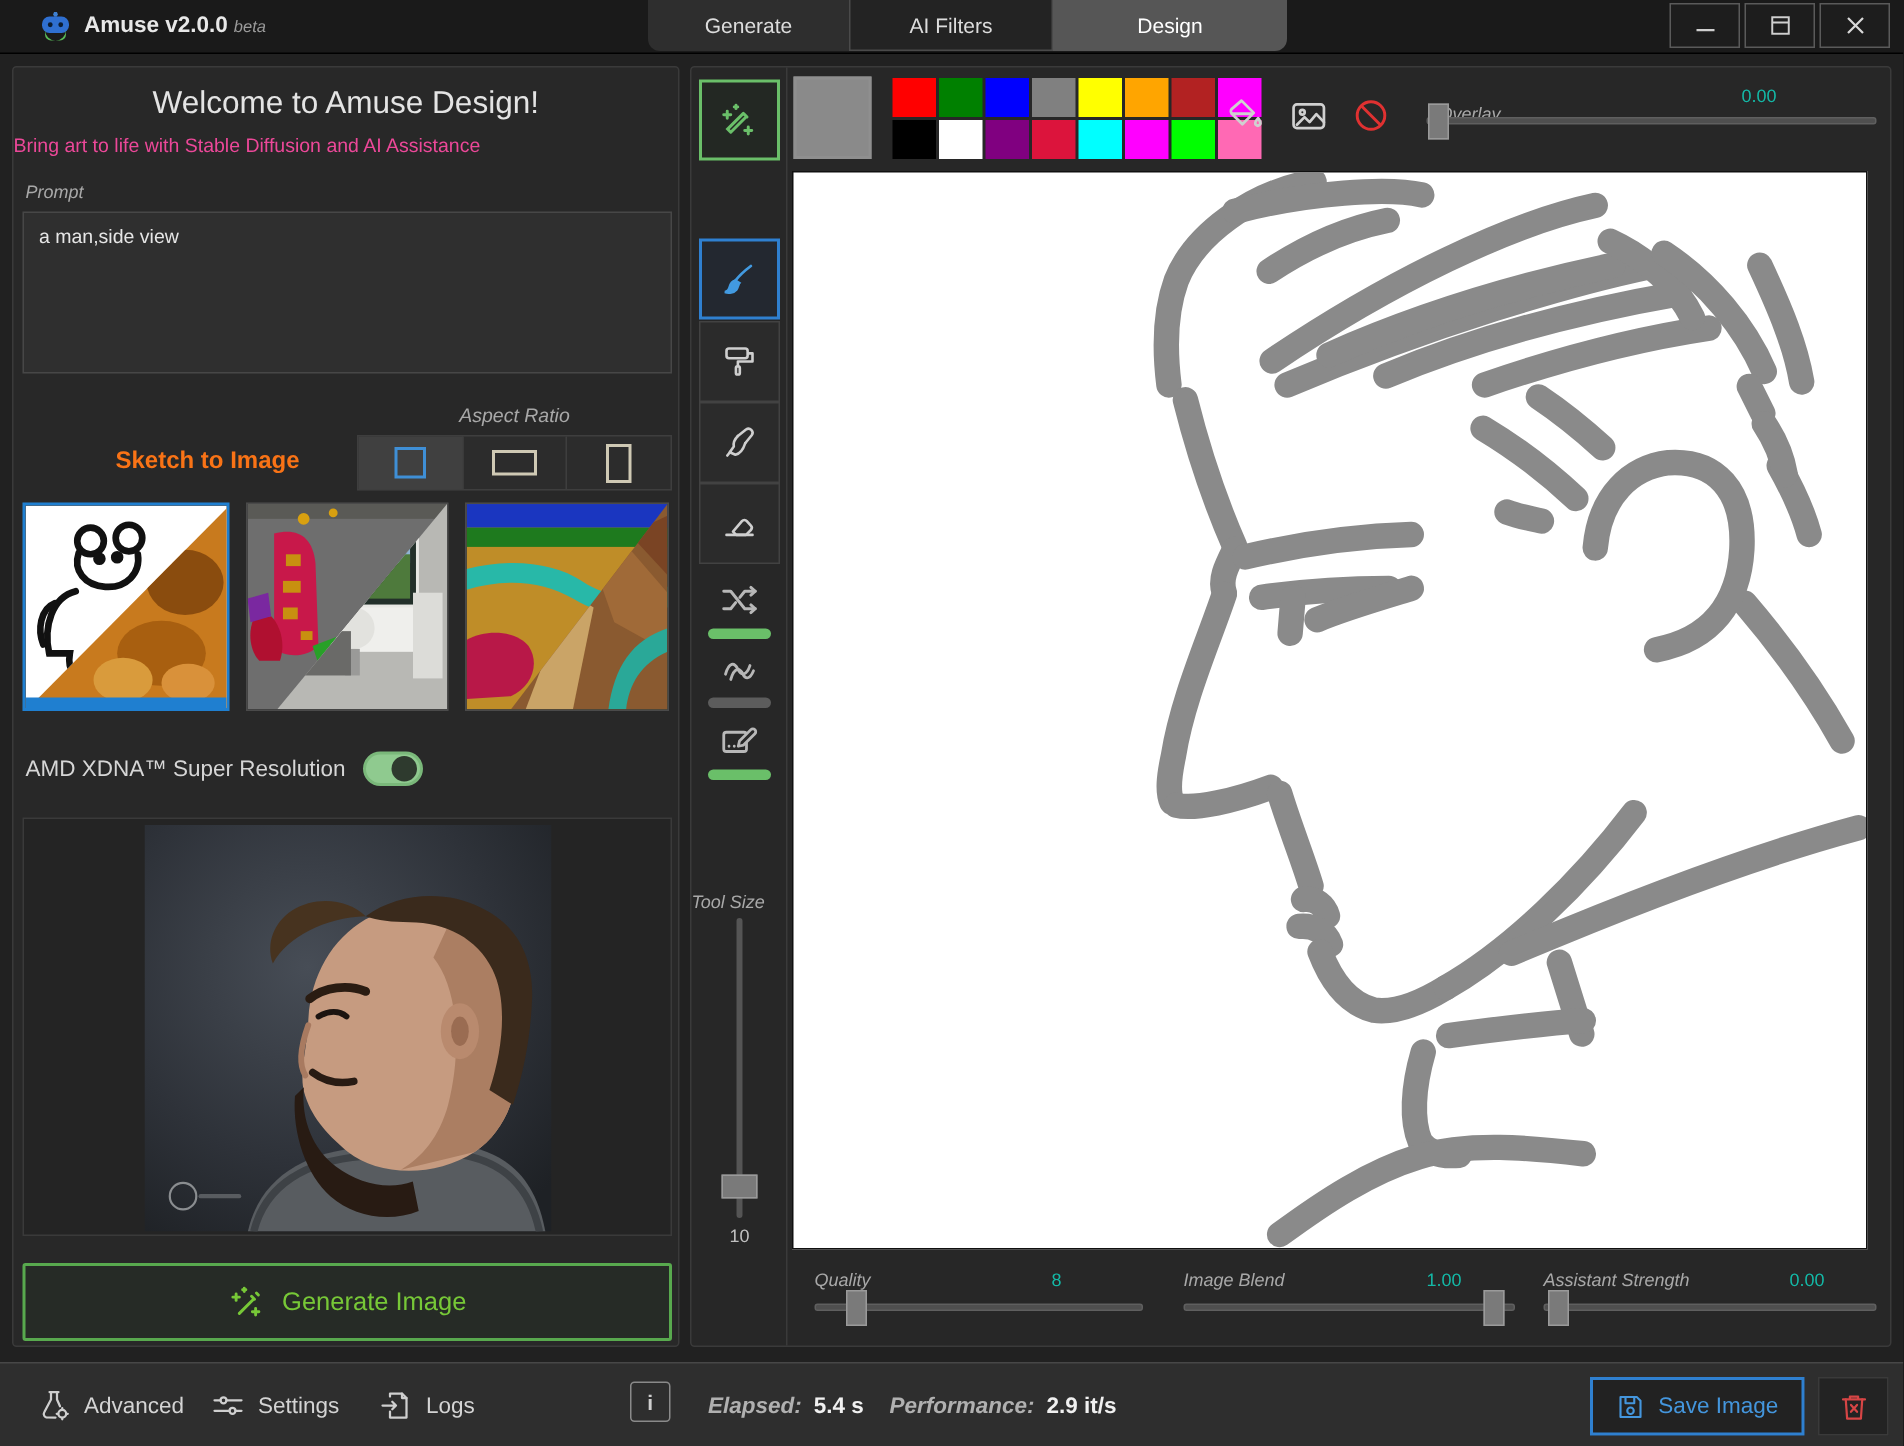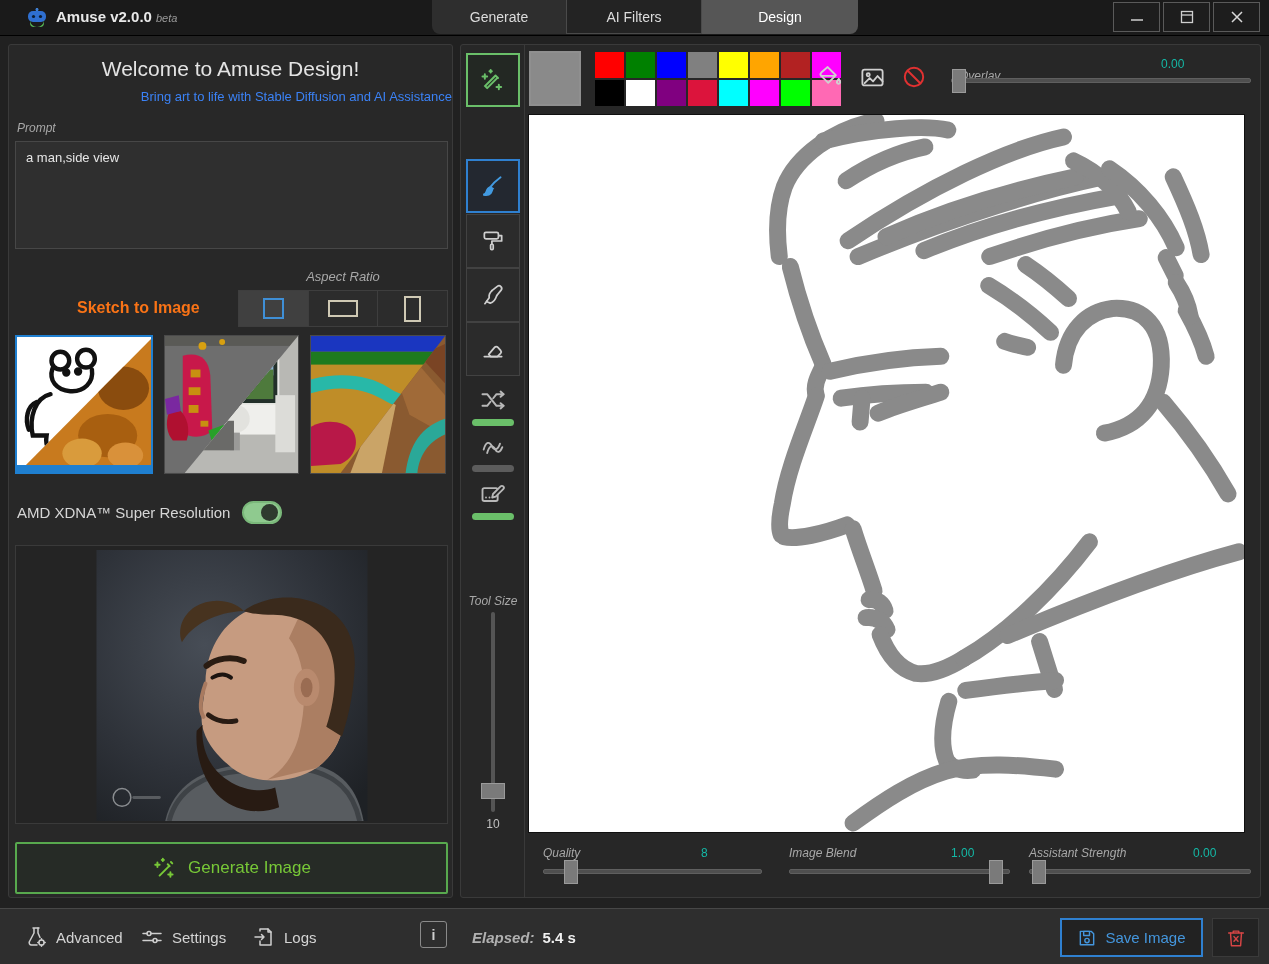--- a/index.html
+++ b/index.html
@@ -16,21 +16,21 @@
   .tab-aifilters{left:566px;width:136px;background:#232323;border:1px solid #4a4a4a;border-top:none;}
   .tab-design{left:702px;width:156px;background:#565656;color:#fff;border-radius:0 0 8px 0;}
   .winbtn{position:absolute;top:2px;width:47px;height:30px;border:1px solid #5a5a5a;background:#1d1d1d;color:#cfcfcf;display:flex;align-items:center;justify-content:center;font-size:14px;}
 
   
   .left-panel{position:absolute;left:8px;top:44px;width:445px;height:854px;background:#282828;border:1px solid #3a3a3a;border-radius:3px;}
   .right-panel{position:absolute;left:460px;top:44px;width:801px;height:854px;background:#272727;border:1px solid #3a3a3a;border-radius:3px;}
 
   
   .welcome-title{position:absolute;left:0;top:12px;width:100%;text-align:center;font-size:21px;color:#e4e4e4;}
-  .welcome-sub{position:absolute;left:0;top:44px;width:100%;text-align:right;font-size:13px;color:#3b82f6;}
+  .welcome-sub{position:absolute;left:0;top:44px;width:100%;text-align:left;font-size:13px;color:#ec4899;}
   .ital{font-style:italic;color:#a8a8a8;font-size:12px;}
   .prompt-label{position:absolute;left:8px;top:76px;}
   .prompt-box{position:absolute;left:6px;top:96px;width:433px;height:108px;background:#2f2f2f;border:1px solid #474747;color:#e6e6e6;font-size:13px;padding:8px 10px;resize:none;outline:none;}
   .section-title{position:absolute;left:68px;top:254px;font-size:16px;font-weight:bold;color:#f97316;}
   .aspect-label{position:absolute;left:229px;top:224px;width:210px;text-align:center;font-size:13px;}
   .aspect-row{position:absolute;left:229px;top:245px;width:210px;height:37px;display:flex;background:#2c2c2c;border:1px solid #3e3e3e;}
   .aspect-btn{flex:1;display:flex;align-items:center;justify-content:center;border-right:1px solid #3e3e3e;}
   .aspect-btn:last-child{border-right:none;}
   .aspect-btn.sel{background:#404040;}
   .ar-square{width:21px;height:21px;border:2px solid #3f8fd6;}
@@ -50,21 +50,21 @@
 
   
   .tool-col{position:absolute;left:0;top:0;width:64px;height:852px;border-right:1px solid #3a3a3a;}
   .tool-btn{position:absolute;left:5px;width:54px;height:54px;background:#2b2b2b;border:1px solid #424242;display:flex;align-items:center;justify-content:center;color:#cfcfcf;}
   .tool-btn.green{border:2px solid #6abf69;color:#6abf69;background:#232823;}
   .tool-btn.blue{border:2px solid #2f80d0;color:#429ae0;background:#232830;}
   .tool-flat{position:absolute;left:5px;width:54px;height:34px;display:flex;align-items:center;justify-content:center;color:#b8b8b8;background:transparent;border:none;}
   .tool-bar{position:absolute;left:11px;width:42px;height:7px;border-radius:4px;}
   .bar-green{background:#6abf69;}
   .bar-gray{background:#5c5c5c;}
-  .toolsize-label{position:absolute;left:0;top:549px;width:64px;text-align:center;font-size:12px;}
+  .toolsize-label{position:absolute;left:0;top:549px;width:64px;text-align:left;font-size:12px;}
   .vtrack{position:absolute;left:30px;top:567px;width:4px;height:200px;background:#555;border-radius:2px;}
   .vhandle{position:absolute;left:-10px;width:24px;height:16px;background:#7a7a7a;border:1px solid #9a9a9a;}
   .toolsize-val{position:absolute;left:0;top:772px;width:64px;text-align:center;font-size:12px;color:#c0c0c0;}
 
   
   .cur-swatch{position:absolute;left:68px;top:6px;width:52px;height:55px;border:2px solid #8f8f8f;}
   .pal-grid{position:absolute;left:134px;top:7px;width:252px;height:55px;display:grid;grid-template-columns:repeat(8,29px);grid-template-rows:26px 26px;gap:2px;}
   .pcell{width:29px;height:26px;}
   .pal-icon{position:absolute;top:17px;width:30px;height:30px;color:#d0d0d0;display:flex;align-items:center;justify-content:center;}
 
@@ -491,20 +491,24 @@
     </div>
 
     <div class="info-box">
         <span>i</span>
       </div>
 
     <div class="sb-item" style="left:472px;">
       <span class="sb-ital">Elapsed:</span>
       <span class="sb-val">5.4 s</span>
     </div>
+    <div class="sb-item" style="left:593px;">
+      <span class="sb-ital">Performance:</span>
+      <span class="sb-val">2.9 it/s</span>
+    </div>
 
     <button class="save-btn">
       <svg class="ic" width="20" height="20" viewBox="0 0 24 24" stroke="#4496dd" fill="none" stroke-width="1.7" stroke-linejoin="round">
         <path d="M4,4 h13 l3,3 v13 H4 z"></path>
         <rect x="8" y="4" width="7" height="5"></rect>
         <circle cx="12" cy="15" r="2.6"></circle>
       </svg>
       <span>Save Image</span>
     </button>
     <div class="trash-btn">

